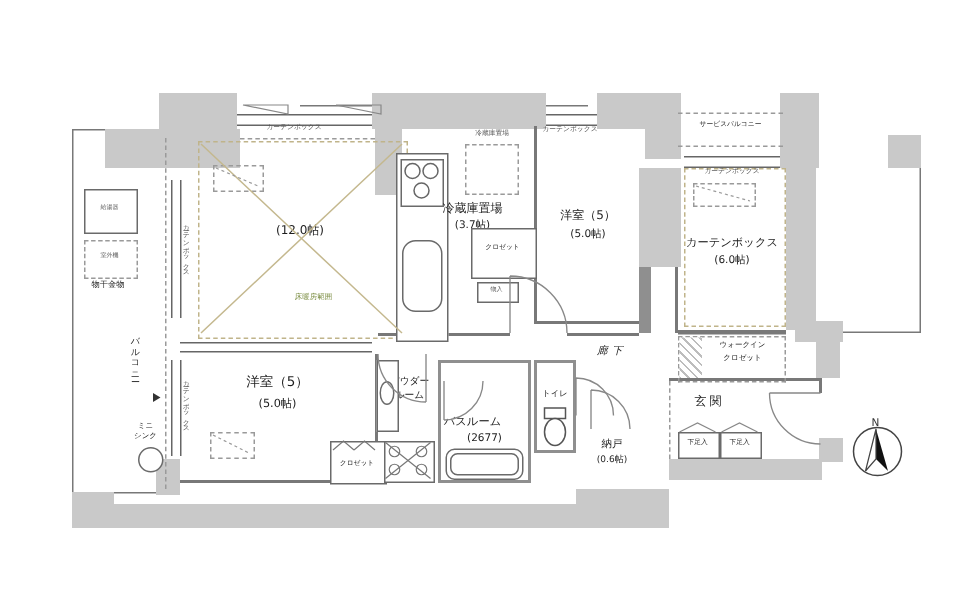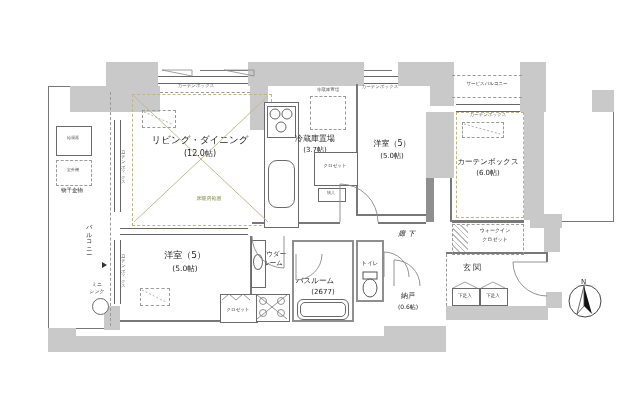--- a/index.html
+++ b/index.html
@@ -83,21 +83,20 @@
   <div class="lbl" style="left:84px;top:282px;width:26px;font-size:5px;">ミニ</div>
   <div class="lbl" style="left:82px;top:289px;width:30px;font-size:5px;">シンク</div>
   <div class="sbox" style="left:92px;top:298px;width:15px;height:15px;border-radius:50%;"></div>
 
   <div class="tatami" style="left:132px;top:94px;width:138px;height:130px;"></div>
   <div class="dbox" style="left:142px;top:110px;width:32px;height:16px;"></div>
   <div class="dlineh" style="left:160px;top:92px;width:90px;"></div>
   <div class="lbl" style="left:166px;top:84px;width:60px;font-size:4.5px;color:#555;">カーテンボックス</div>
   <div class="lbl vert" style="left:120px;top:146px;font-size:4.5px;color:#555;">カーテンボックス</div>
   <div class="lbl vert" style="left:120px;top:250px;font-size:4.5px;color:#555;">カーテンボックス</div>
-  <div class="lbl" style="left:140px;top:135px;width:120px;font-size:9.5px;">リビング・ダイニング</div>
   <div class="lbl" style="left:160px;top:150px;width:80px;font-size:8px;">(12.0帖)</div>
   <div class="lbl" style="left:186px;top:196px;width:46px;font-size:5px;color:#7d8f45;">床暖房範囲</div>
 
   <div class="sbox" style="left:264px;top:102px;width:33px;height:124px;"></div>
   <div class="sbox" style="left:267px;top:106px;width:27px;height:30px;"></div>
   <div class="sbox" style="left:268px;top:160px;width:25px;height:46px;border-radius:9px;"></div>
   <div class="lbl" style="left:304px;top:88px;width:48px;font-size:4.5px;color:#555;">冷蔵庫置場</div>
   <div class="dbox" style="left:310px;top:96px;width:34px;height:32px;"></div>
   <div class="lbl" style="left:288px;top:135px;width:54px;font-size:8px;">冷蔵庫置場</div>
   <div class="lbl" style="left:290px;top:147px;width:50px;font-size:7px;">(3.7帖)</div>

